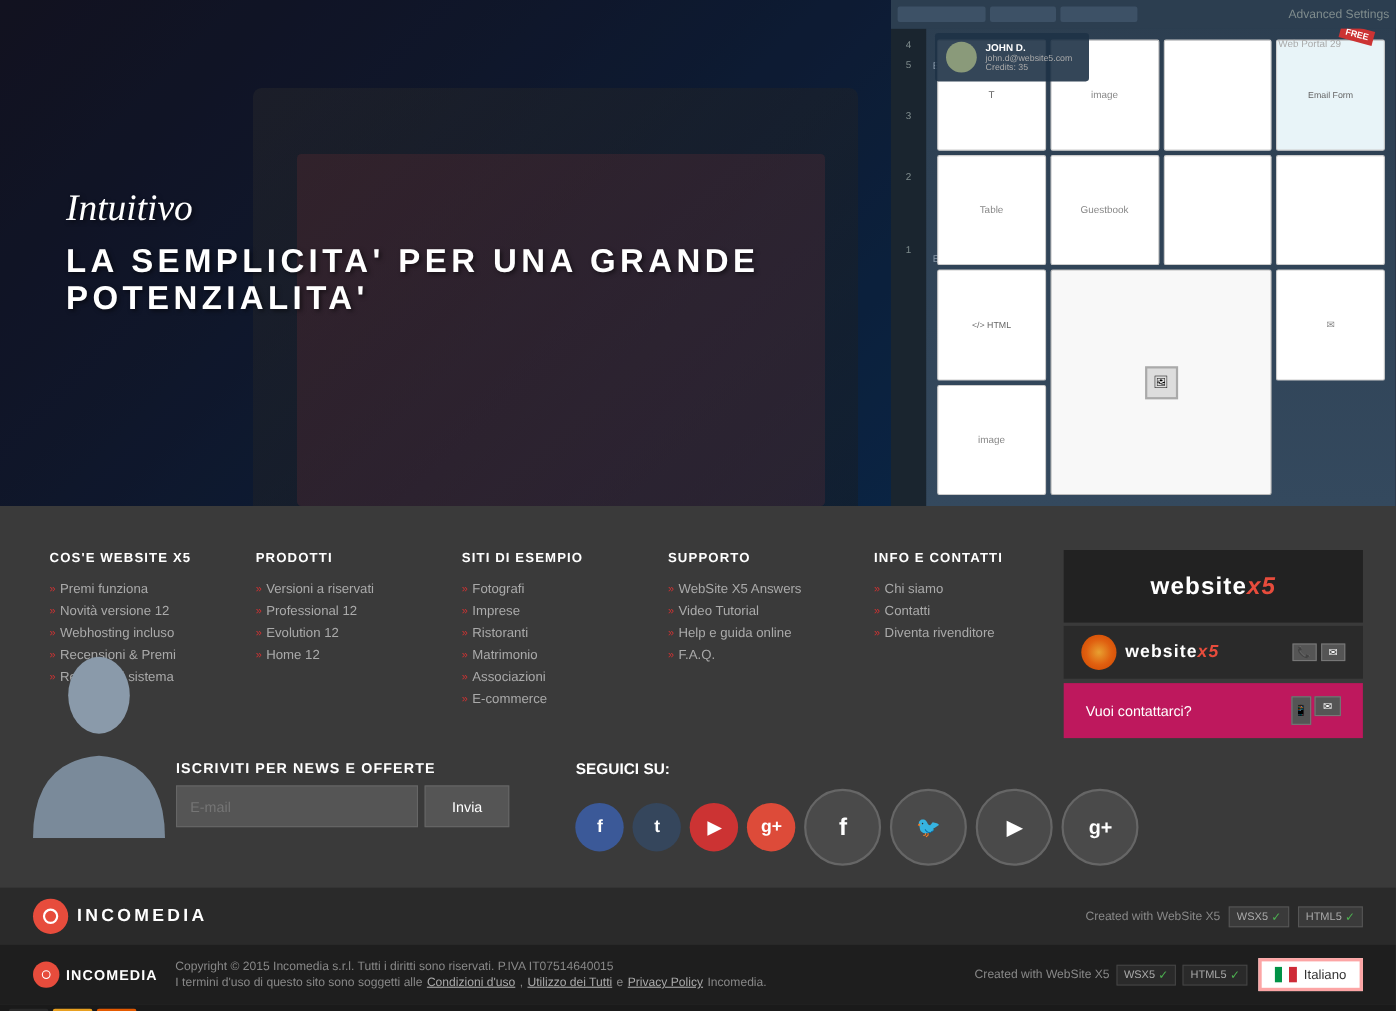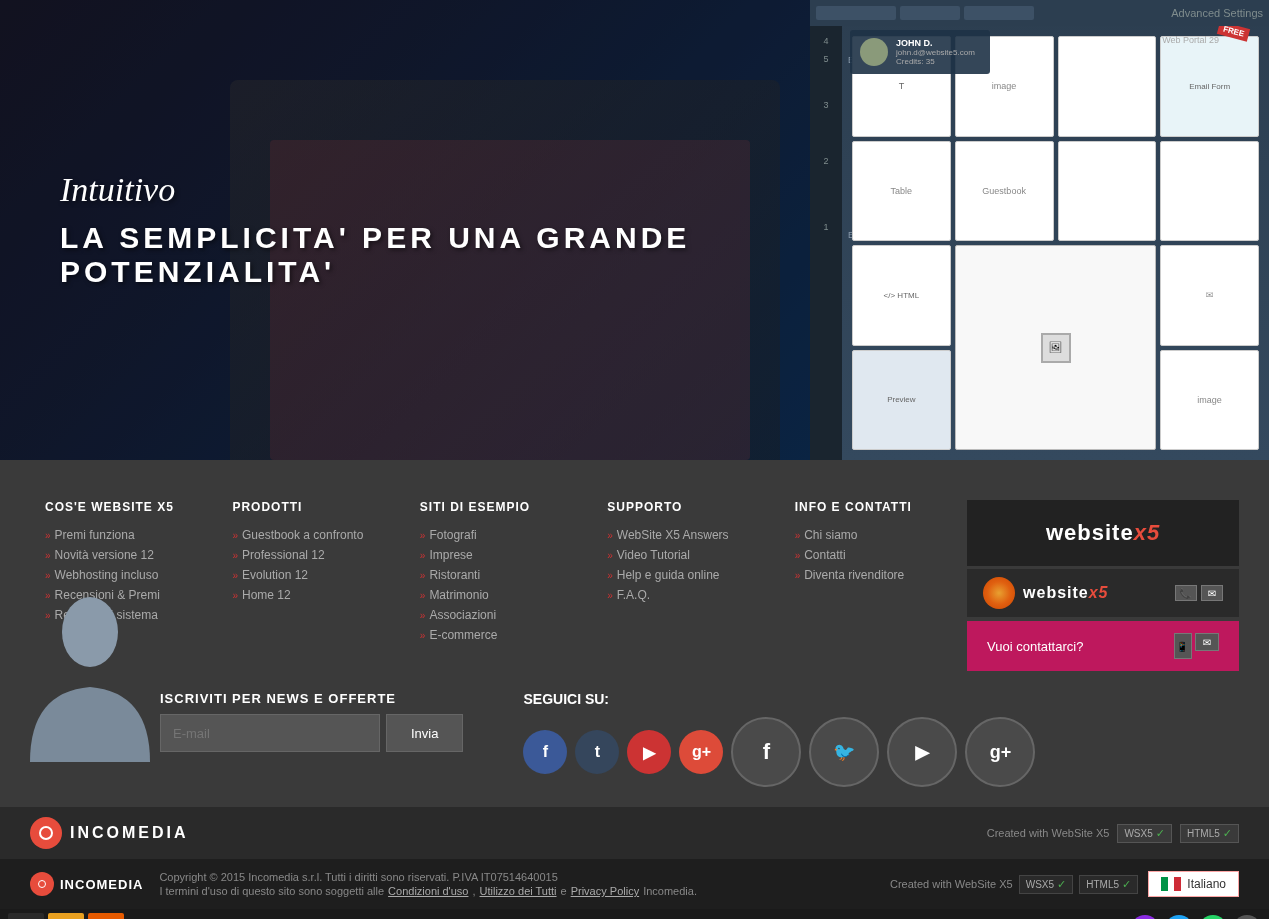--- a/index.html
+++ b/index.html
@@ -196,21 +196,21 @@
       align-items: center;
     }
     .copyright-links a { color: #aaa; }
     .copyright-right {
       display: flex;
       align-items: center;
       gap: 10px;
     }
     .lang-btn {
       background: white;
-      border: 1px solid #fca5a5;
+      border: 3px solid #fca5a5;
       padding: 5px 12px;
       font-size: 12px;
       cursor: pointer;
       display: flex;
       align-items: center;
       gap: 6px;
       color: #333;
     }
     .flag-it {
       width: 20px;
@@ -354,21 +354,20 @@
         <div style="background:white;border:1px solid #ccc;border-radius:2px;display:flex;align-items:center;justify-content:center;font-size:9px;color:#888;">Guestbook</div>
         <div style="background:white;border:1px solid #ccc;border-radius:2px;"></div>
         <div style="background:white;border:1px solid #ccc;border-radius:2px;"></div>
 
         <div style="background:white;border:1px solid #ccc;border-radius:2px;display:flex;align-items:center;justify-content:center;font-size:8px;color:#666;">&lt;/&gt; HTML</div>
         <div style="background:#f8f8f8;border:1px solid #bbb;border-radius:2px;grid-column:span 2;grid-row:span 2;display:flex;align-items:center;justify-content:center;">
           <div style="width:30px;height:30px;background:#ddd;border:2px solid #aaa;display:flex;align-items:center;justify-content:center;font-size:11px;">🖼</div>
         </div>
         <div style="background:white;border:1px solid #ccc;border-radius:2px;display:flex;align-items:center;justify-content:center;font-size:9px;color:#888;">✉</div>
 
-        <div style="background:#e0e8f0;border:1px solid #ccc;border-radius:2px;display:flex;align-items:center;justify-content:center;font-size:8px;color:#666;">Preview</div>
         <div style="background:white;border:1px solid #ccc;border-radius:2px;display:flex;align-items:center;justify-content:center;font-size:9px;color:#888;">image</div>
       </div>
 
       <div style="position:absolute;top:30px;left:40px;background:rgba(30,50,70,0.9);padding:8px 10px;border-radius:3px;min-width:140px;">
         <div style="display:flex;align-items:center;gap:8px;">
           <div style="width:28px;height:28px;background:#8a9a7a;border-radius:50%;"></div>
           <div>
             <div style="color:white;font-size:9px;font-weight:bold;">JOHN D.</div>
             <div style="color:#aaa;font-size:8px;">john.d@website5.com</div>
             <div style="color:#aaa;font-size:8px;">Credits: 35</div>
@@ -423,21 +422,21 @@
           </li>
       </ul>
     </div>
 
     <div class="footer-col">
       <div class="footer-col-title">PRODOTTI</div>
       <ul>
         <li>
             <a href="#">
               <span class="arrow">»</span> 
-              <span>Guestbook a confronto</span>
+              <span>Versioni a riservati</span>
             </a>
           </li>
         <li>
             <a href="#">
               <span class="arrow">»</span> 
               <span>Professional 12</span>
             </a>
           </li>
         <li>
             <a href="#">

